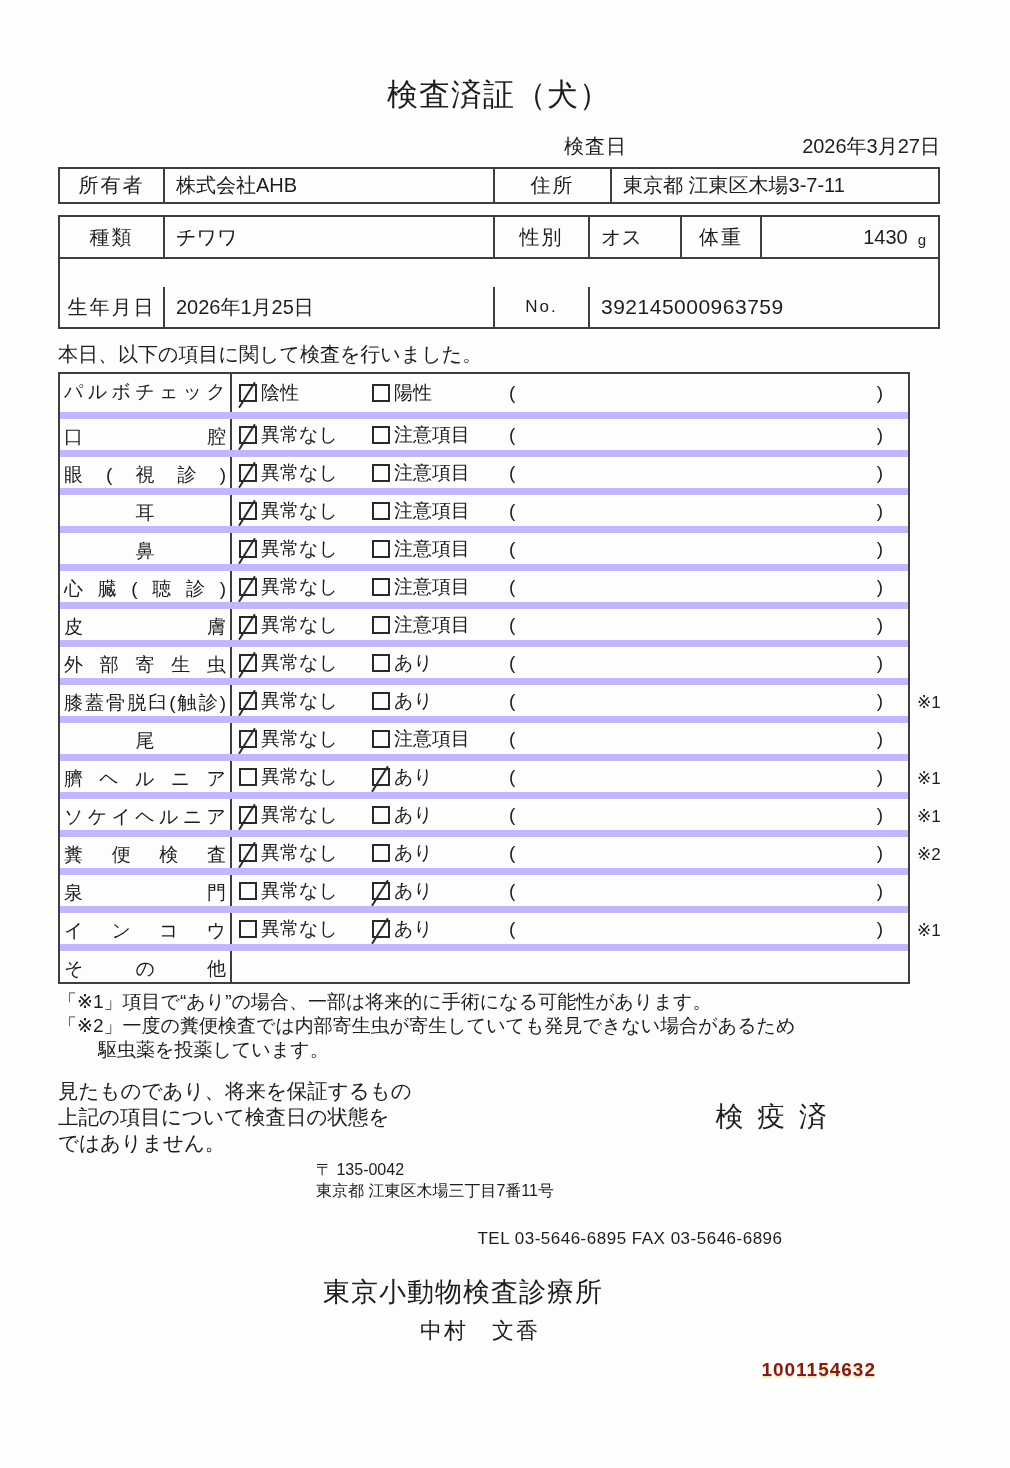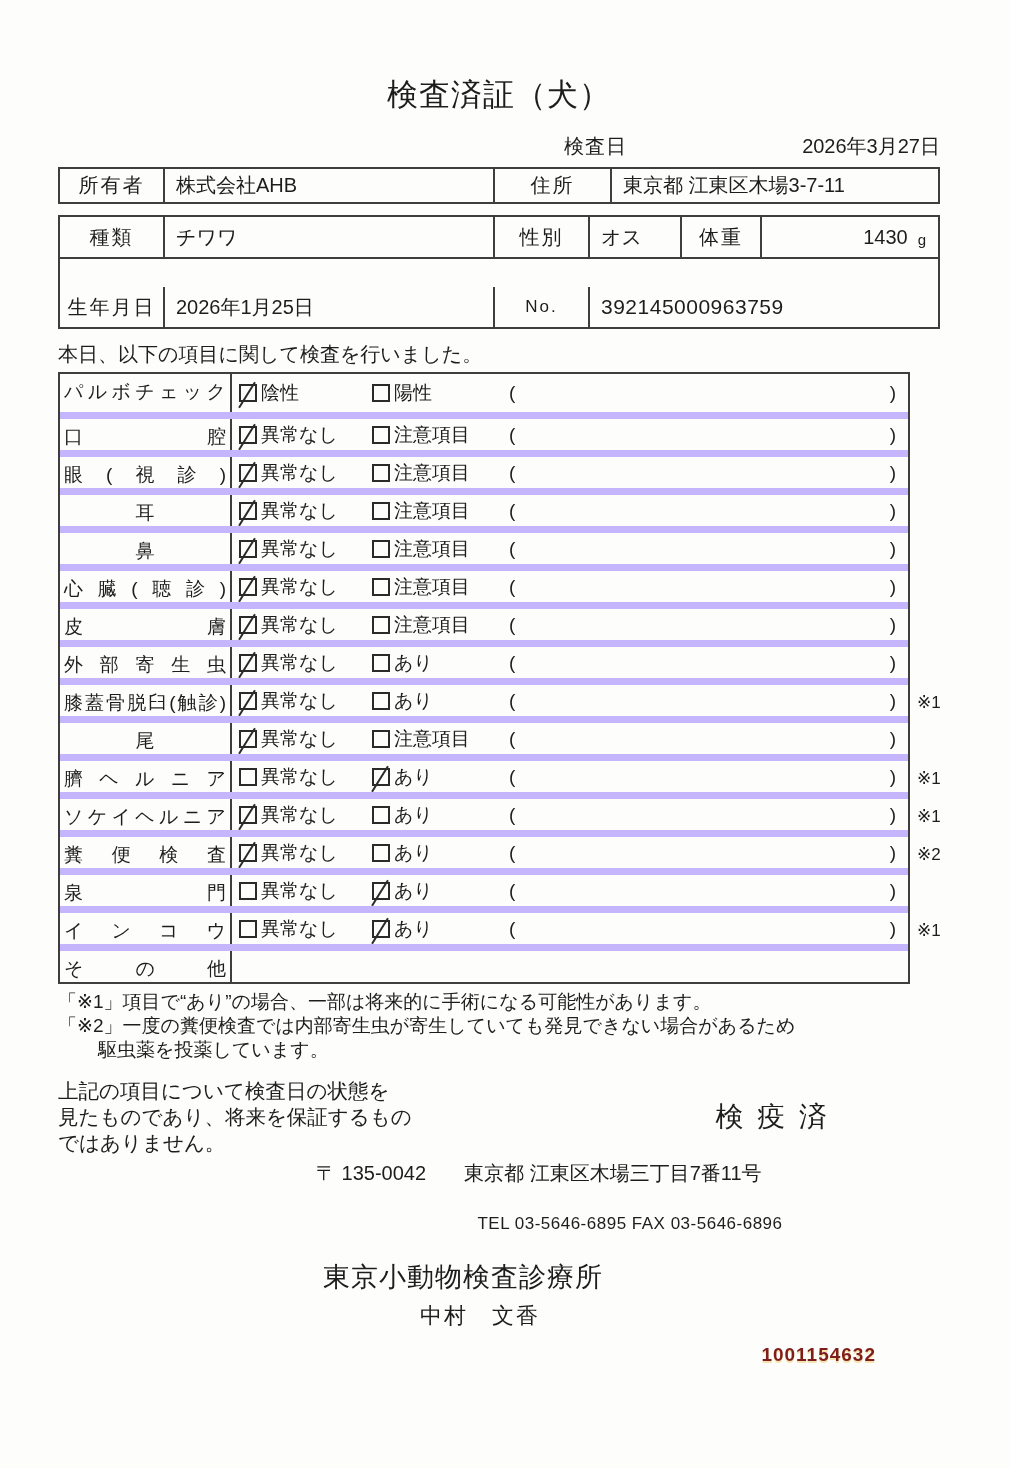--- a/index.html
+++ b/index.html
@@ -63,21 +63,21 @@
   .irow{display:flex;height:38px;position:relative;box-sizing:border-box;}
   .irow + .irow{border-top:7px solid #c4b5fd;}
   .ilabel{
     width:172px;box-sizing:border-box;flex:none;
     border-right:2px solid #3e3e3e;
     font-size:19px;line-height:35px;
     padding:0 4px;overflow:hidden;white-space:nowrap;
     text-align:justify;text-align-last:justify;text-justify:inter-character;
   }
   .ilabel.center{text-align:center;text-align-last:center;}
-  .icontent{flex:1;display:flex;align-items:center;font-size:19px;padding:0 12px 0 7px;}
+  .icontent{flex:1;display:flex;align-items:center;font-size:19px;padding:0 25px 0 7px;}
   .opt{display:inline-flex;align-items:center;}
   .opt-1{width:133px;flex:none;}
   .opt-2{width:137px;flex:none;}
   .cb{
     position:relative;display:inline-block;flex:none;
     width:14px;height:14px;border:2px solid #2a2a2a;
     margin-right:4px;
   }
   .cb.checked::after{
     content:"";position:absolute;
@@ -94,21 +94,21 @@
   .notes{margin-top:6px;font-size:19px;line-height:24px;}
   .notes .cont{padding-left:40px;}
 
   
   .foot-row{display:flex;margin-top:16px;}
   .disclaimer{font-size:20.5px;line-height:26px;}
   .stamp{
     margin-left:auto;margin-right:110px;align-self:center;
     font-size:28px;letter-spacing:3px;
   }
-  .addr-line{display:flex;margin-top:4px;margin-left:258px;font-size:20px;}
+  .addr-line{display:flex;margin-top:4px;margin-left:258px;font-size:16px;flex-direction:column;}
   .addr-line .postal{margin-right:38px;}
   .tel-line{margin-top:27px;margin-left:262px;font-size:17px;letter-spacing:.5px;text-align:center;}
   .clinic{margin-top:25px;margin-left:265px;font-size:27px;letter-spacing:1px;}
   .examiner{margin-top:6px;margin-left:362px;font-size:22px;letter-spacing:2px;}
   .serial{
     margin-top:13px;text-align:right;padding-right:64px;
     font-size:19px;font-weight:bold;letter-spacing:1px;
     text-shadow:0 2px 0 rgba(232,196,70,.45);
   }
 </style>
@@ -422,22 +422,22 @@
       </div>
 
     <div class="notes">
       <div>「※1」項目で“あり”の場合、一部は将来的に手術になる可能性があります。</div>
       <div>「※2」一度の糞便検査では内部寄生虫が寄生していても発見できない場合があるため</div>
       <div class="cont">駆虫薬を投薬しています。</div>
     </div>
 
     <div class="foot-row">
       <div class="disclaimer">
+        <div>見たものであり、将来を保証するもの</div>
         <div>上記の項目について検査日の状態を</div>
-        <div>見たものであり、将来を保証するもの</div>
         <div>ではありません。</div>
       </div>
       <div class="stamp">検 疫 済</div>
     </div>
 
     <div class="addr-line">
       <span class="postal">〒 135-0042</span>
       <span>東京都 江東区木場三丁目7番11号</span>
     </div>
 

